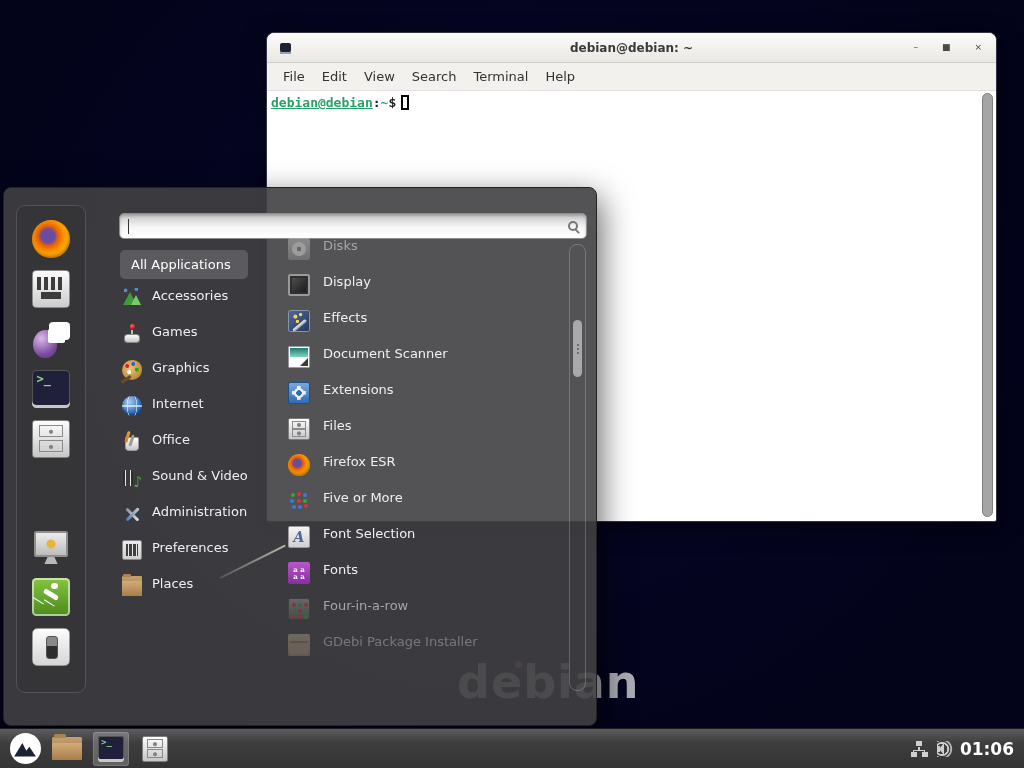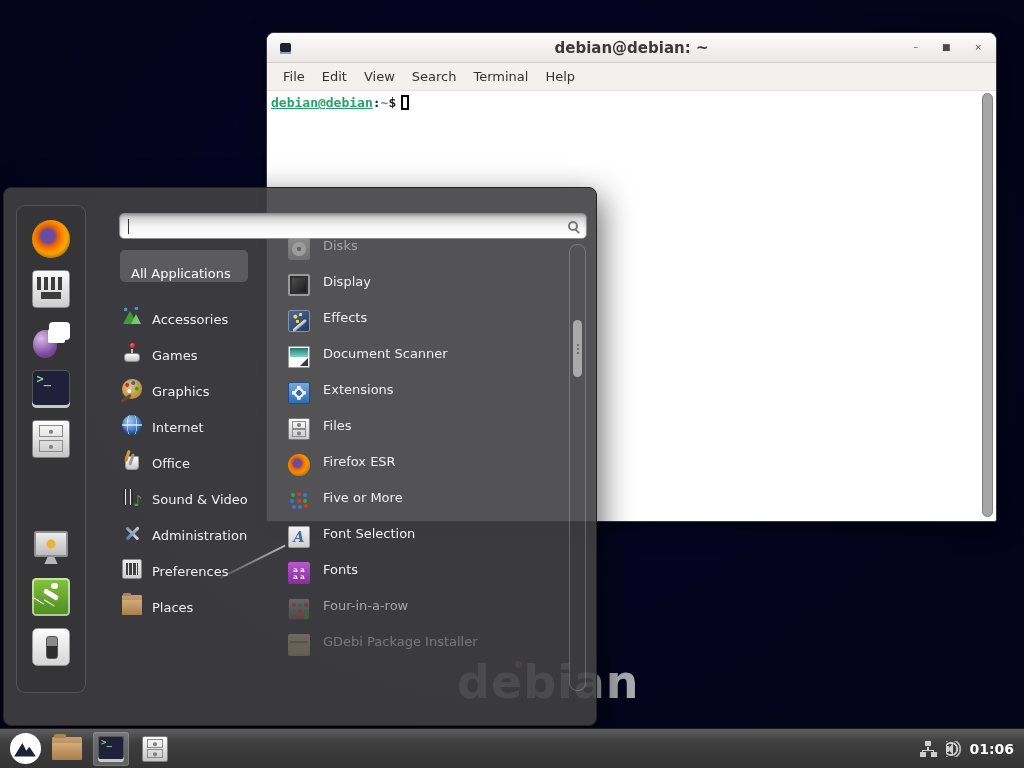--- a/index.html
+++ b/index.html
@@ -27,21 +27,21 @@
     box-shadow:0 6px 22px rgba(0,0,0,.55);
     display:flex; flex-direction:column; z-index:1;
   }
   .titlebar {
     height:30px; flex:none; position:relative;
     background:linear-gradient(#fcfcfb,#e9e7e3);
     border-bottom:1px solid #cfcdc8; border-radius:8px 8px 0 0;
     display:flex; align-items:center; justify-content:center;
   }
   .win-mini-icon { position:absolute; left:13px; top:10px; width:11px; height:11px; background:#1d2230; border-radius:2px; box-shadow:inset 0 -2px 0 #9aa0b0; }
-  .title { font-size:15px; font-weight:bold; color:var(--titlebar-text,#3a3a3a); }
+  .title { font-size:12px; font-weight:bold; color:var(--titlebar-text,#3a3a3a); }
   .controls { position:absolute; right:14px; top:0; height:100%; display:flex; align-items:center; gap:24px; }
   .winctl { font-size:9px; color:#4a4a4a; line-height:1; cursor:default; }
   .menubar {
     height:28px; flex:none; display:flex; align-items:center;
     background:#f2f1ed; padding-left:8px; gap:1px;
     border-bottom:1px solid #e2e0dc;
   }
   .menu-item { font-size:13px; color:#333; padding:2px 8px; }
   .term-content { position:relative; flex:1; background:var(--terminal-bg,#fff); border-radius:0 0 2px 2px; }
   .prompt { padding:4px 0 0 4px; font-family:"DejaVu Sans Mono","Liberation Mono",monospace; font-size:13px; font-weight:bold; }
@@ -78,25 +78,25 @@
     box-shadow:inset 0 2px 3px rgba(0,0,0,.22);
     display:flex; align-items:center; padding:0 8px;
   }
   .caret { width:1px; height:15px; background:#333; margin-right:2px; }
   .search-input { flex:1; border:none; outline:none; background:transparent; font-size:13px; color:#222; height:100%; }
   .mag { position:relative; width:10px; height:10px; border:2px solid #777; border-radius:50%; flex:none; }
   .mag::after { content:""; position:absolute; right:-4px; bottom:-3px; width:6px; height:2px; background:#777; transform:rotate(45deg); }
 
   .cat-col { position:absolute; left:114px; top:60px; width:152px; }
   .all-apps {
-    width:128px; height:29px; margin:2px 0 9px 2px; padding:16px 11px;
+    width:128px; height:29px; margin:2px 0 9px 2px; padding:0 11px;
     background:rgba(255,255,255,.17); border-radius:5px;
-    display:flex; font-size:13px; color:#fff; cursor:pointer;
-  }
-  .cat-row { height:36px; display:flex; align-items:flex-end; gap:10px; padding-left:4px; font-size:13px; cursor:pointer; }
+    display:flex; align-items:center; font-size:13px; color:#fff; cursor:pointer;
+  }
+  .cat-row { height:36px; display:flex; align-items:flex-start; gap:10px; padding-left:4px; font-size:13px; cursor:pointer; }
   .cat-row .ic { width:20px; height:20px; }
   .cat-row .lbl { white-space:nowrap; }
 
   .app-col { position:absolute; left:280px; top:50px; width:282px; }
   .app-row { height:36px; display:flex; align-items:flex-start; gap:13px; padding-left:4px; font-size:13px; cursor:pointer; }
   .app-row .ic { width:22px; height:22px; }
   .app-row .lbl { white-space:nowrap; }
   .faded .lbl { color:#a6a6a6; }
   .faded .ic { opacity:.55; }
   .faded-more { opacity:.33; }
@@ -122,21 +122,21 @@
   .tb-logo { position:relative; width:31px; height:31px; border-radius:50%; background:#fff; overflow:hidden; display:inline-block; }
   .tb-logo::before { content:""; position:absolute; left:15%; right:15%; bottom:24%; height:44%; background:#1b2436; clip-path:polygon(0 100%,38% 0,56% 58%,70% 28%,100% 100%); }
   .launchers { display:flex; align-items:center; gap:8px; }
   .launcher { width:36px; height:34px; background:none; border:none; border-radius:3px; display:flex; align-items:center; justify-content:center; cursor:pointer; }
   .launcher.active { background:rgba(255,255,255,.22); box-shadow:inset 0 0 0 1px rgba(255,255,255,.15); }
   .launcher .ic { width:26px; height:26px; }
   .launcher .ic-places { width:30px; height:23px; }
   .tray { margin-left:auto; display:flex; align-items:center; gap:10px; }
   .tray .ic, .tray-icon .ic { width:16px; height:16px; }
   .tray-icon { display:inline-flex; }
-  .clock { font-size:14px; font-weight:bold; color:var(--clock-text,#fff); padding-right:2px;text-align:center; }
+  .clock { font-size:17px; font-weight:bold; color:var(--clock-text,#fff); padding-right:2px;text-align:center; }
 
   
   .ic { position:relative; display:inline-block; flex:none; }
   .ic-none { visibility:hidden; }
 
   .ic-firefox { border-radius:50%; background:radial-gradient(circle at 42% 42%, #6a4ca3 0 22%, #e66000 32%, #ff9500 52%, #ffcb00 76%, #e65c00 100%); box-shadow:inset -1px -2px 3px rgba(120,40,0,.5); }
 
   .ic-keyboard { background:linear-gradient(#fbfbfb,#cdcdcd); border-radius:12%; border:1px solid #8a8a8a; }
   .ic-keyboard::before { content:""; position:absolute; inset:18% 12% 48% 12%; background:repeating-linear-gradient(90deg,#3c3c3c 0 4px,transparent 4px 7px); }
   .ic-keyboard::after { content:""; position:absolute; inset:58% 22% 22% 22%; background:#3c3c3c; }

